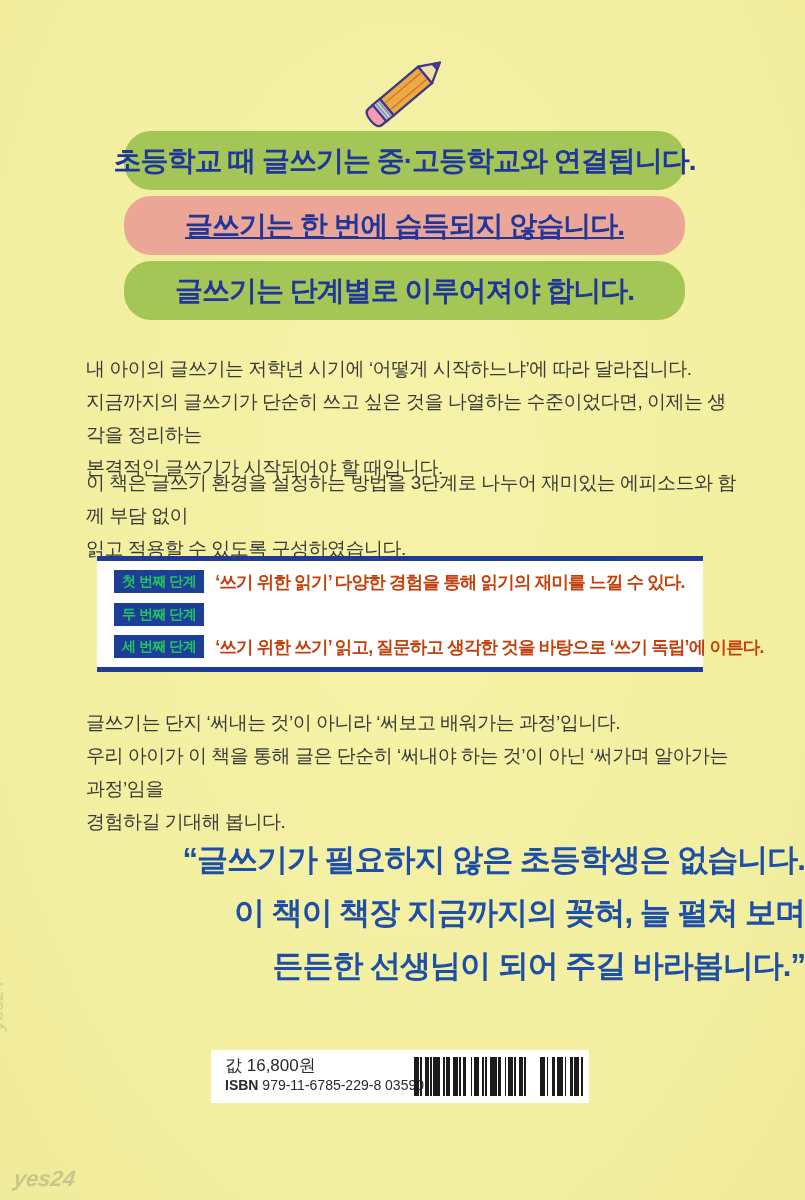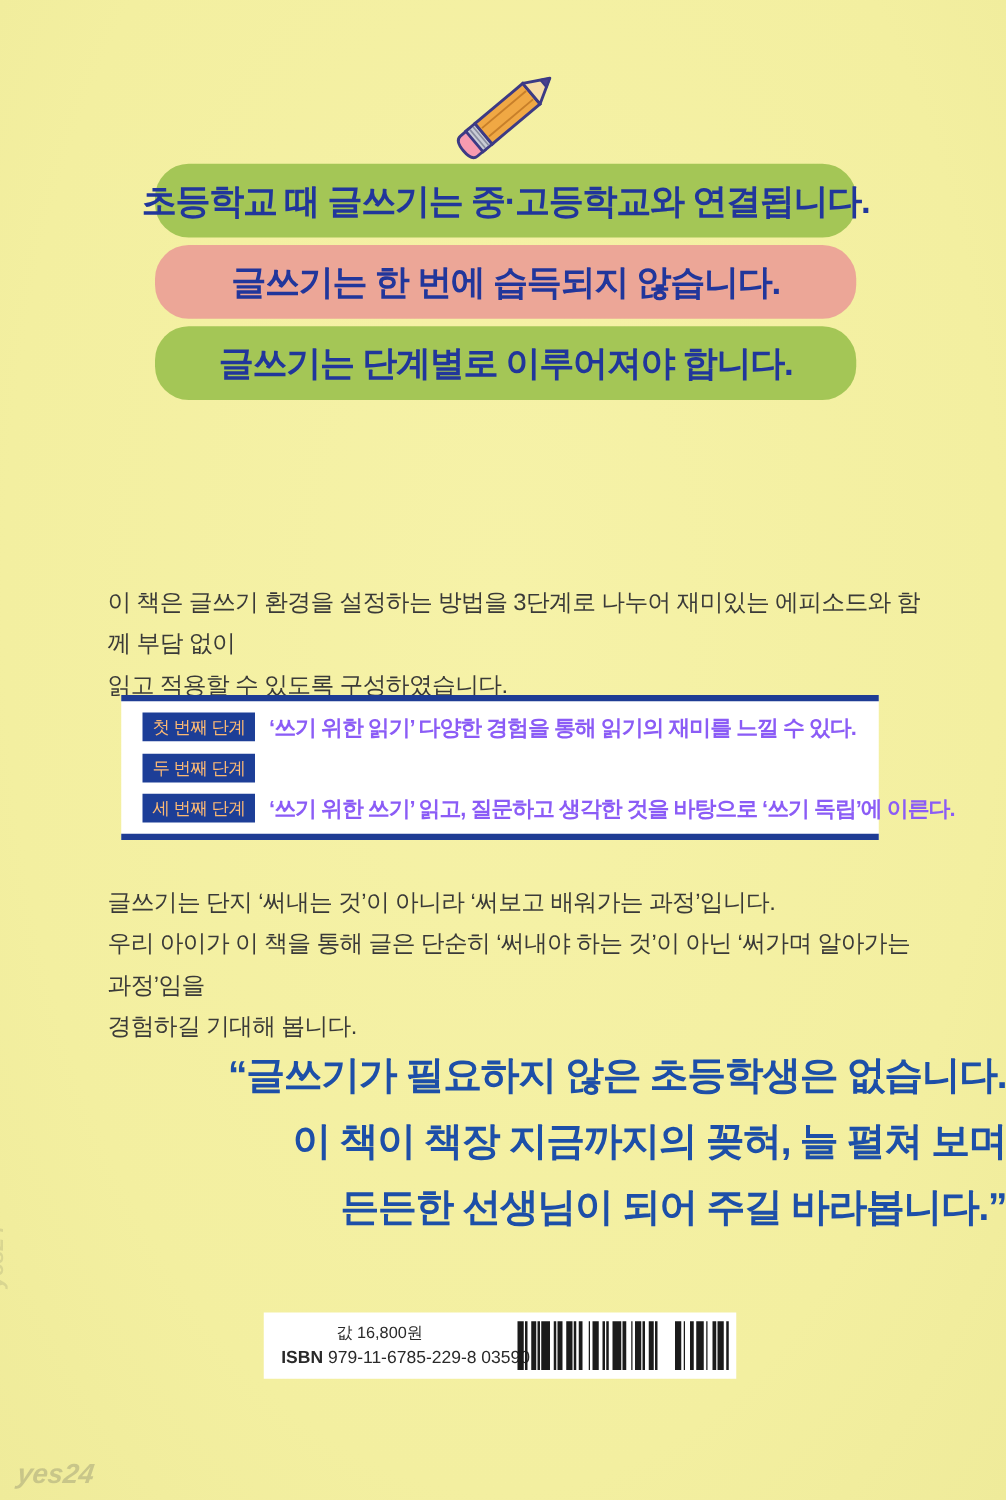--- a/index.html
+++ b/index.html
@@ -24,21 +24,21 @@
   .banner{
     position:absolute;left:124px;width:561px;height:59px;
     border-radius:27px;
     display:flex;align-items:center;justify-content:center;
     color:#21369b;font-weight:800;font-size:28px;letter-spacing:-1px;
     white-space:nowrap;
   }
   .banner.green{background:#a4c656;}
   .banner.pink{background:#eca697;}
   .banner1{top:131px;}
-  .banner2{top:196px;}
+  .banner2{top:196px;text-decoration:underline;}
   .banner3{top:261px;}
   
   .para{
     position:absolute;left:86px;width:650px;
     color:#3a3a38;font-size:19px;line-height:33px;
     letter-spacing:-0.5px;
   }
   .para1{top:352px;}
   .para2{top:466px;}
   .para3{top:706px;}
@@ -47,46 +47,46 @@
     position:absolute;left:97px;top:556px;width:606px;height:116px;
     background:#ffffff;
     border-top:5px solid #1e3c94;
     border-bottom:5px solid #1e3c94;
     display:flex;flex-direction:column;justify-content:center;
     gap:9px;
     padding-left:17px;box-sizing:border-box;
   }
   .step-row{display:flex;align-items:center;gap:11px;}
   .step-badge{
-    background:#1d3e97;color:#fdba74;
-    font-size:14px;font-weight:400;letter-spacing:-0.5px;
+    background:#1d3e97;color:#22c55e;
+    font-size:14px;font-weight:700;letter-spacing:-0.5px;
     padding:4px 8px 5px 8px;line-height:1;
     white-space:nowrap;flex:0 0 auto;
   }
   .step-text{
-    color:#8b5cf6;font-size:17.5px;font-weight:700;letter-spacing:-0.8px;
+    color:#c2410c;font-size:17.5px;font-weight:700;letter-spacing:-0.8px;
     white-space:nowrap;
   }
   
   .quote{
     position:absolute;left:0;top:833px;width:805px;
     text-align:right;
     color:#1d4fa8;font-size:31px;font-weight:800;
     line-height:53px;letter-spacing:-1px;
   }
   
   .label-strip{
     position:absolute;left:211px;top:1050px;width:378px;height:53px;
     background:#ffffff;
   }
   .price-block{
     position:absolute;left:14px;top:7px;
     color:#2a2a2a;
   }
-  .price-line{font-size:13px;line-height:18px;letter-spacing:0;margin-left:44px;}
+  .price-line{font-size:17px;line-height:18px;letter-spacing:0;}
   .isbn-line{font-size:14px;line-height:20px;white-space:nowrap;}
   .isbn-line .isbn-word{font-weight:700;}
   .barcode{
     position:absolute;left:203px;top:7px;width:170px;height:39px;
     display:flex;align-items:stretch;
   }
   .barcode .bar{background:#1b1b1b;height:100%;}
   .barcode .sp{height:100%;}
   
   .watermark-bottom{
@@ -132,20 +132,25 @@
   <div class="banner green banner1">
     <span>초등학교 때 글쓰기는 중·고등학교와 연결됩니다.</span>
   </div>
   <div class="banner pink banner2">
     <span>글쓰기는 한 번에 습득되지 않습니다.</span>
   </div>
   <div class="banner green banner3">
     <span>글쓰기는 단계별로 이루어져야 합니다.</span>
   </div>
 
+  <div class="para para1">
+    <div>내 아이의 글쓰기는 저학년 시기에 ‘어떻게 시작하느냐’에 따라 달라집니다.</div>
+    <div>지금까지의 글쓰기가 단순히 쓰고 싶은 것을 나열하는 수준이었다면, 이제는 생각을 정리하는</div>
+    <div>본격적인 글쓰기가 시작되어야 할 때입니다.</div>
+  </div>
 
   <div class="para para2">
     <div>이 책은 글쓰기 환경을 설정하는 방법을 3단계로 나누어 재미있는 에피소드와 함께 부담 없이</div>
     <div>읽고 적용할 수 있도록 구성하였습니다.</div>
   </div>
 
   <div class="stepbox">
     <div class="step-row">
       <span class="step-badge">첫 번째 단계</span>
       <span class="step-text">‘쓰기 위한 읽기’ 다양한 경험을 통해 읽기의 재미를 느낄 수 있다.</span>

